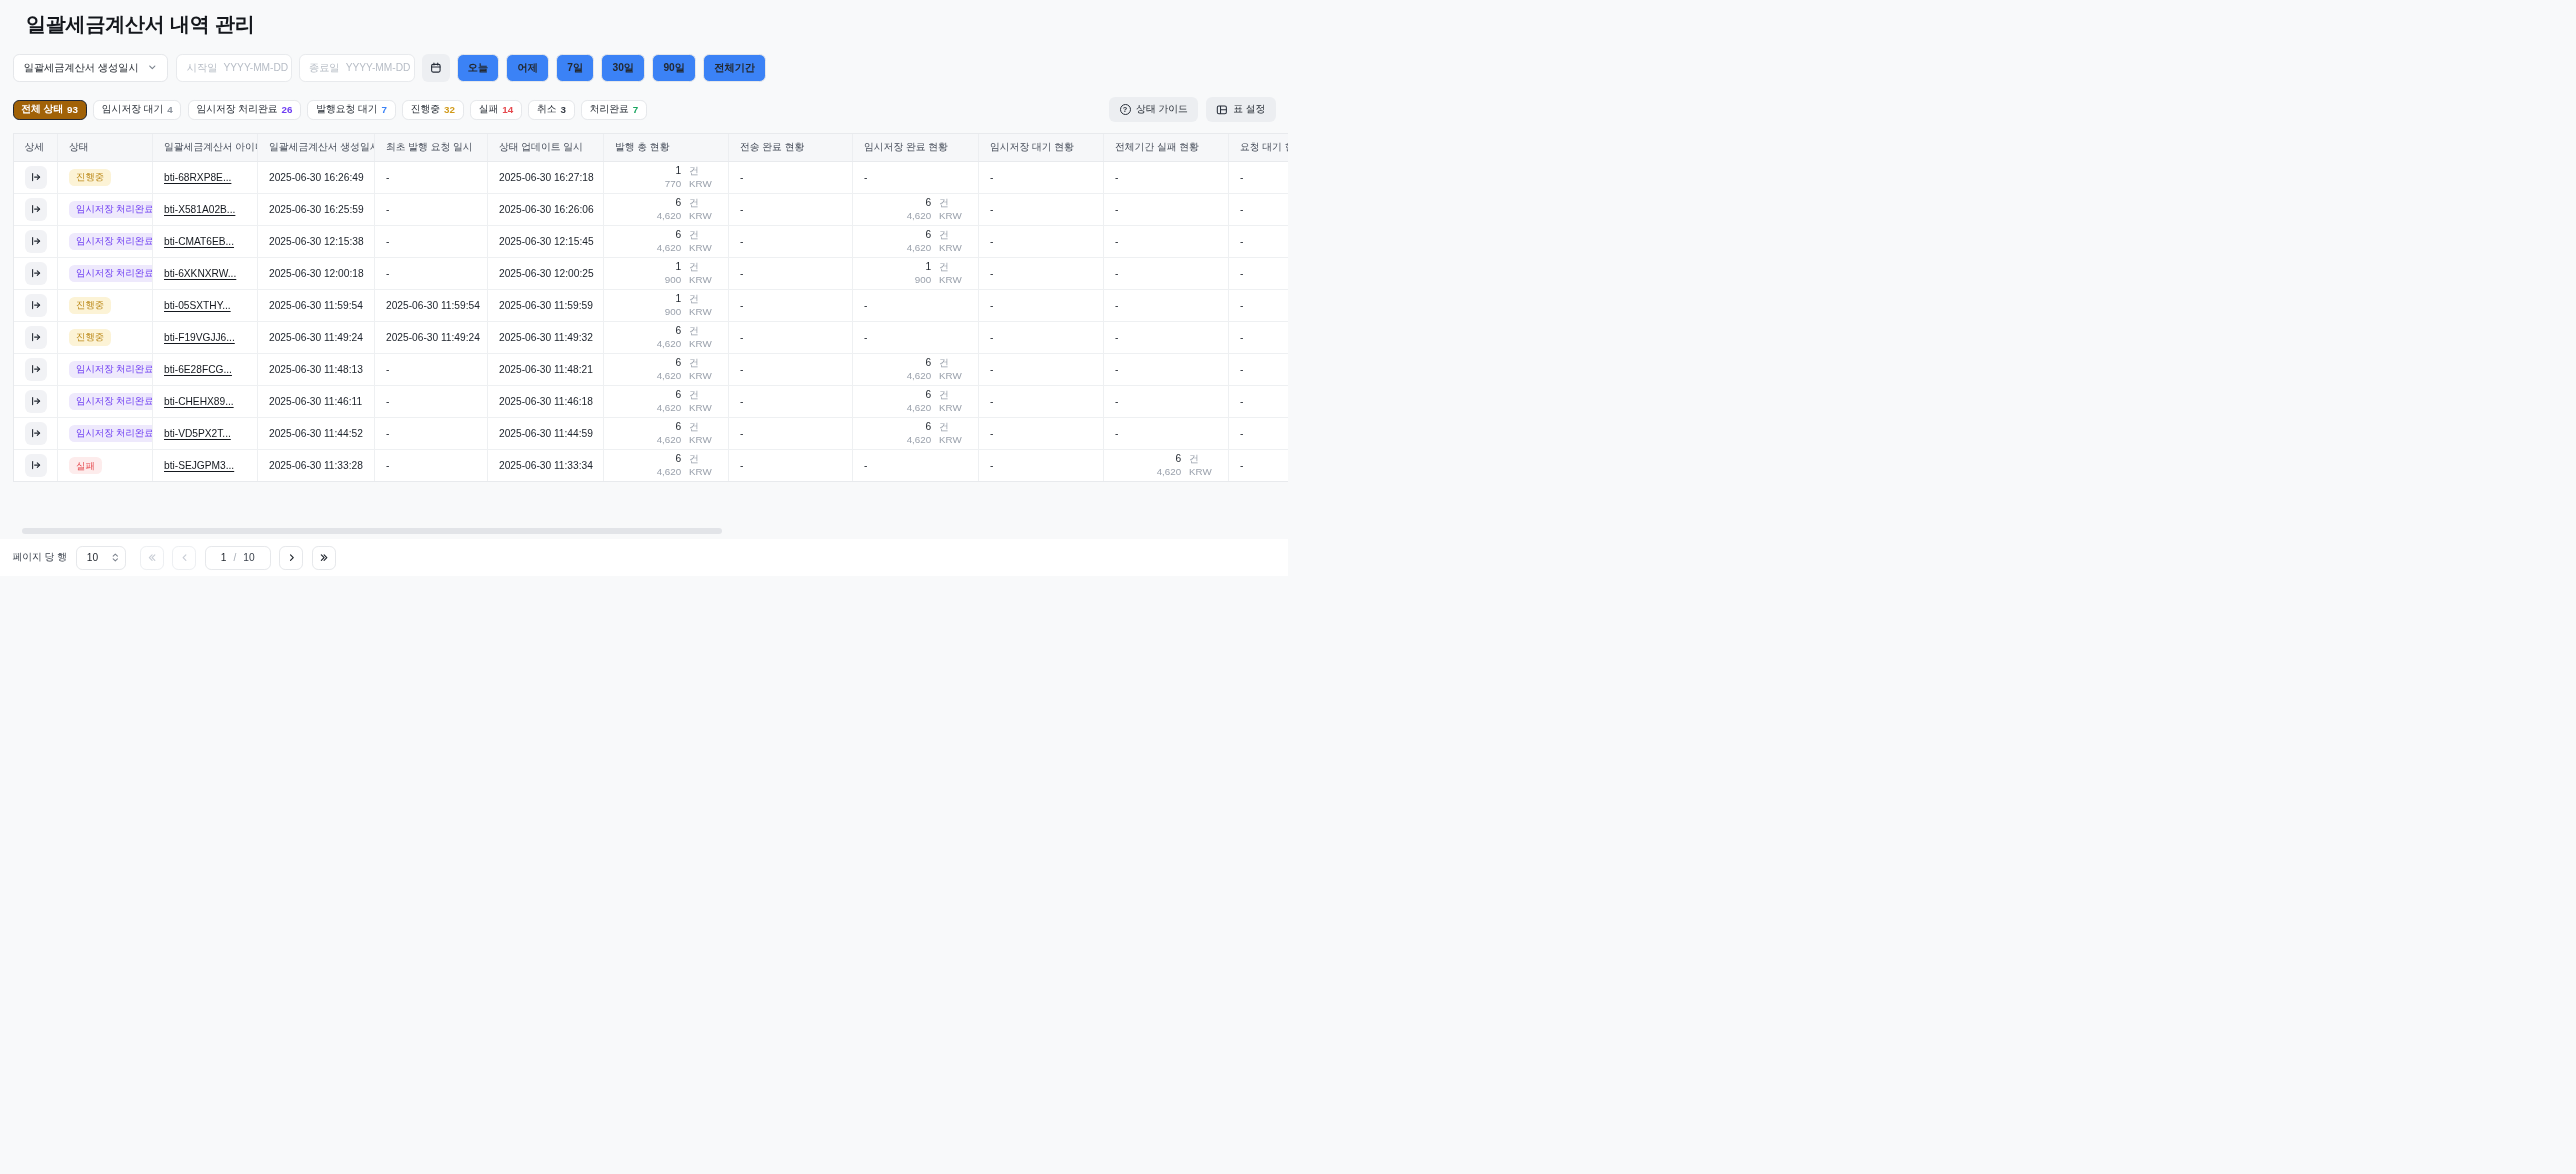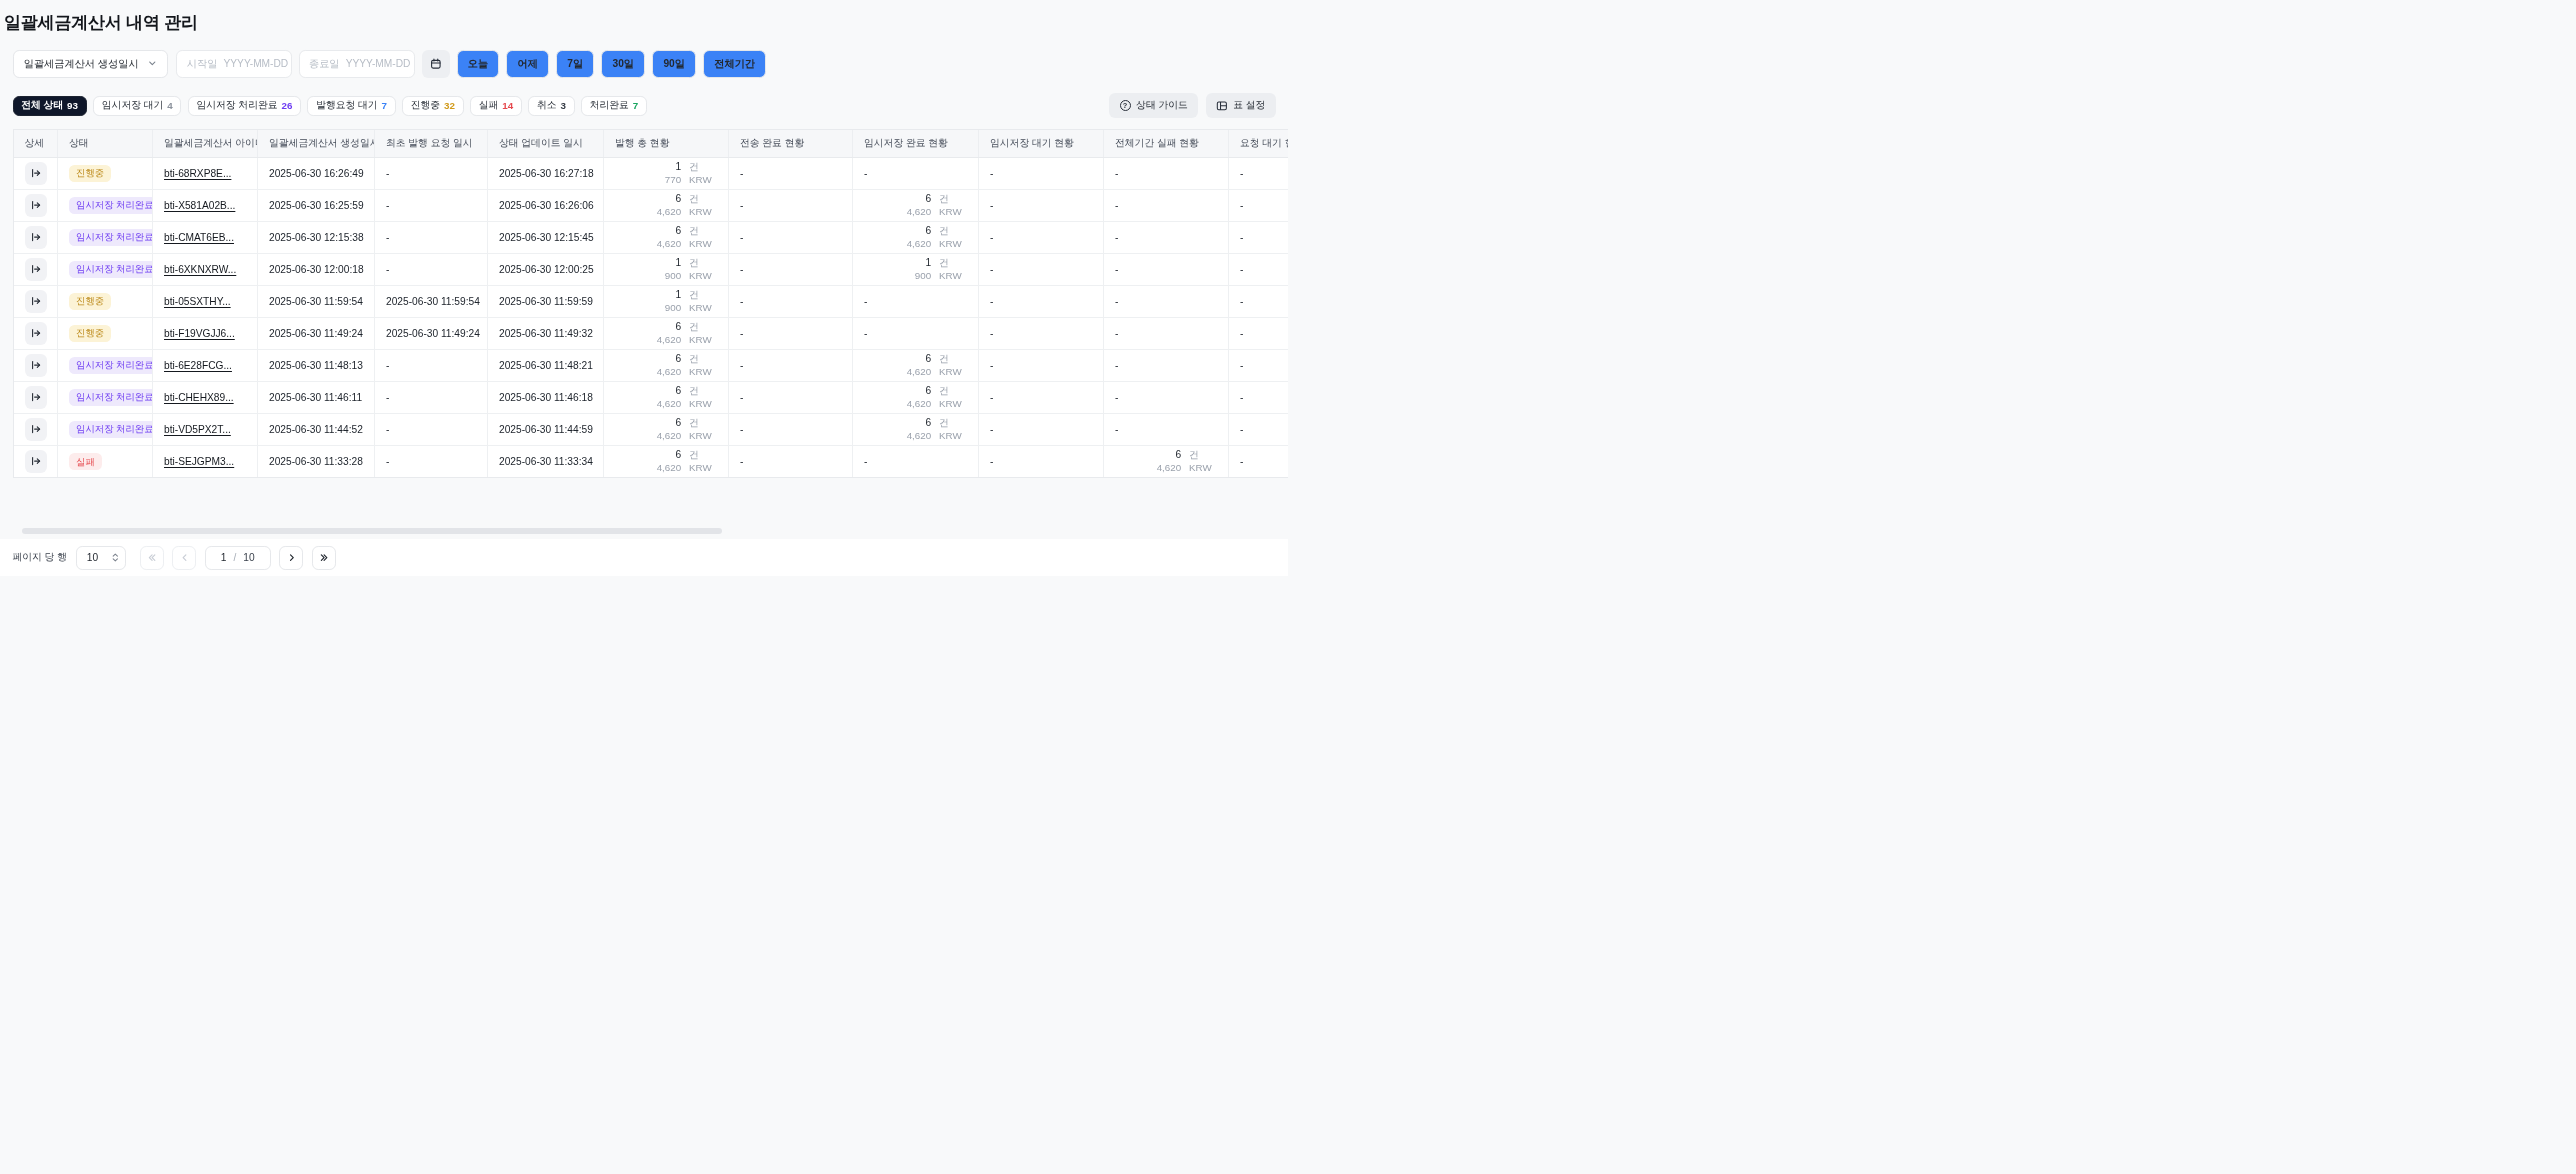--- a/index.html
+++ b/index.html
@@ -5,22 +5,22 @@
   * { box-sizing: border-box; margin: 0; padding: 0; }
   html,body { width: 1288px; height: 587px; }
   body {
     position: relative;
     background: #f8f9fa;
     font-family: "Liberation Sans", sans-serif;
     color: #1f242c;
     overflow: hidden;
   }
   .page-title {
-    padding: 11px 0 0 4px;
-    font-size: 17px;
+    padding: 11px 0 0 26px;
+    font-size: 20px;
     font-weight: 700;
     color: #14171c;
     letter-spacing: -0.2px;
   }
   
   .filter-bar { display: flex; align-items: center; margin: 15.6px 0 0 12.5px; }
   .select-box {
     height: 28px; background: #fff; border: 0.8px solid #e5e7ea; border-radius: 6.2px;
     display: flex; align-items: center; gap: 9.4px; padding: 0 10.2px;
     font-size: 10.2px; color: #23282f; cursor: pointer; font-family: inherit;
@@ -43,21 +43,21 @@
     font-family: inherit; white-space: nowrap;
   }
   
   .chip-row { display: flex; align-items: center; margin: 15.6px 12.5px 0 12.5px; gap: 6.2px; }
   .chip {
     height: 20.3px; display: inline-flex; align-items: center; gap: 3.9px;
     background: #fff; border: 0.8px solid #e6e8eb; border-radius: 6.2px; padding: 0 7.8px;
     font-size: 9.8px; color: #262c35; cursor: pointer; font-family: inherit; white-space: nowrap;
   }
   .chip .cnt { font-weight: 600; }
-  .chip.active { background: #0f172a; border-color: #1c2330; color: #fff; font-weight: 600; }
+  .chip.active { background: #a16207; border-color: #1c2330; color: #fff; font-weight: 600; }
   .toolbar { margin-left: auto; display: flex; gap: 7.8px; }
   .tool-btn {
     height: 25px; border: none; border-radius: 6.2px; background: #eceef1;
     display: inline-flex; align-items: center; gap: 5.5px; padding: 0 10.2px;
     font-size: 9.8px; color: #262c35; cursor: pointer; font-family: inherit; white-space: nowrap;
   }
   .q-circle {
     width: 11px; height: 11px; border: 1.1px solid #2a303a; border-radius: 50%;
     display: inline-flex; align-items: center; justify-content: center;
     font-size: 7.4px; font-weight: 700; color: #2a303a;

